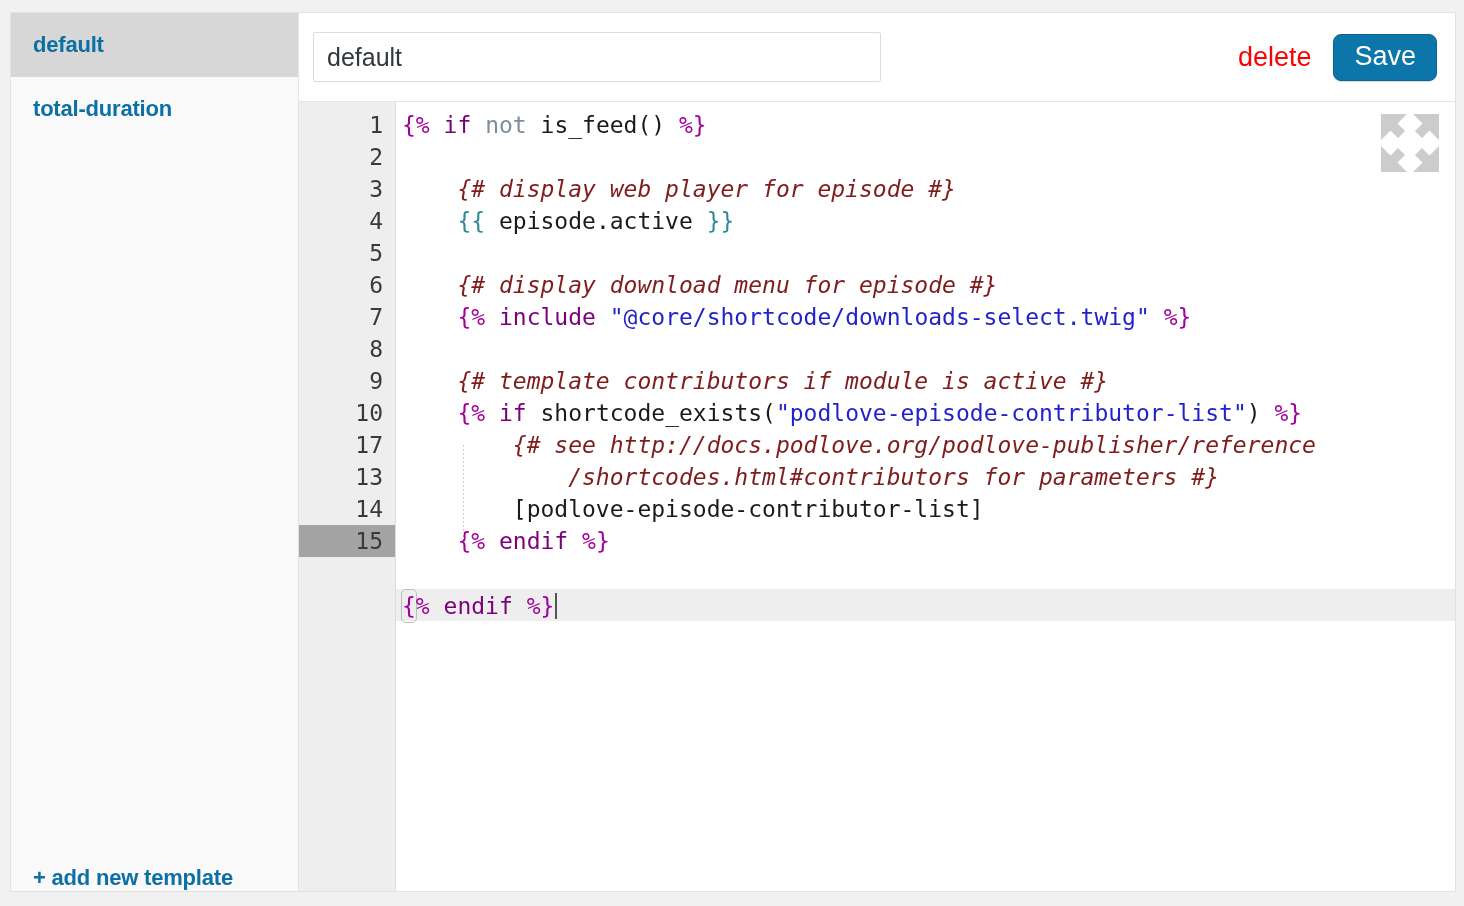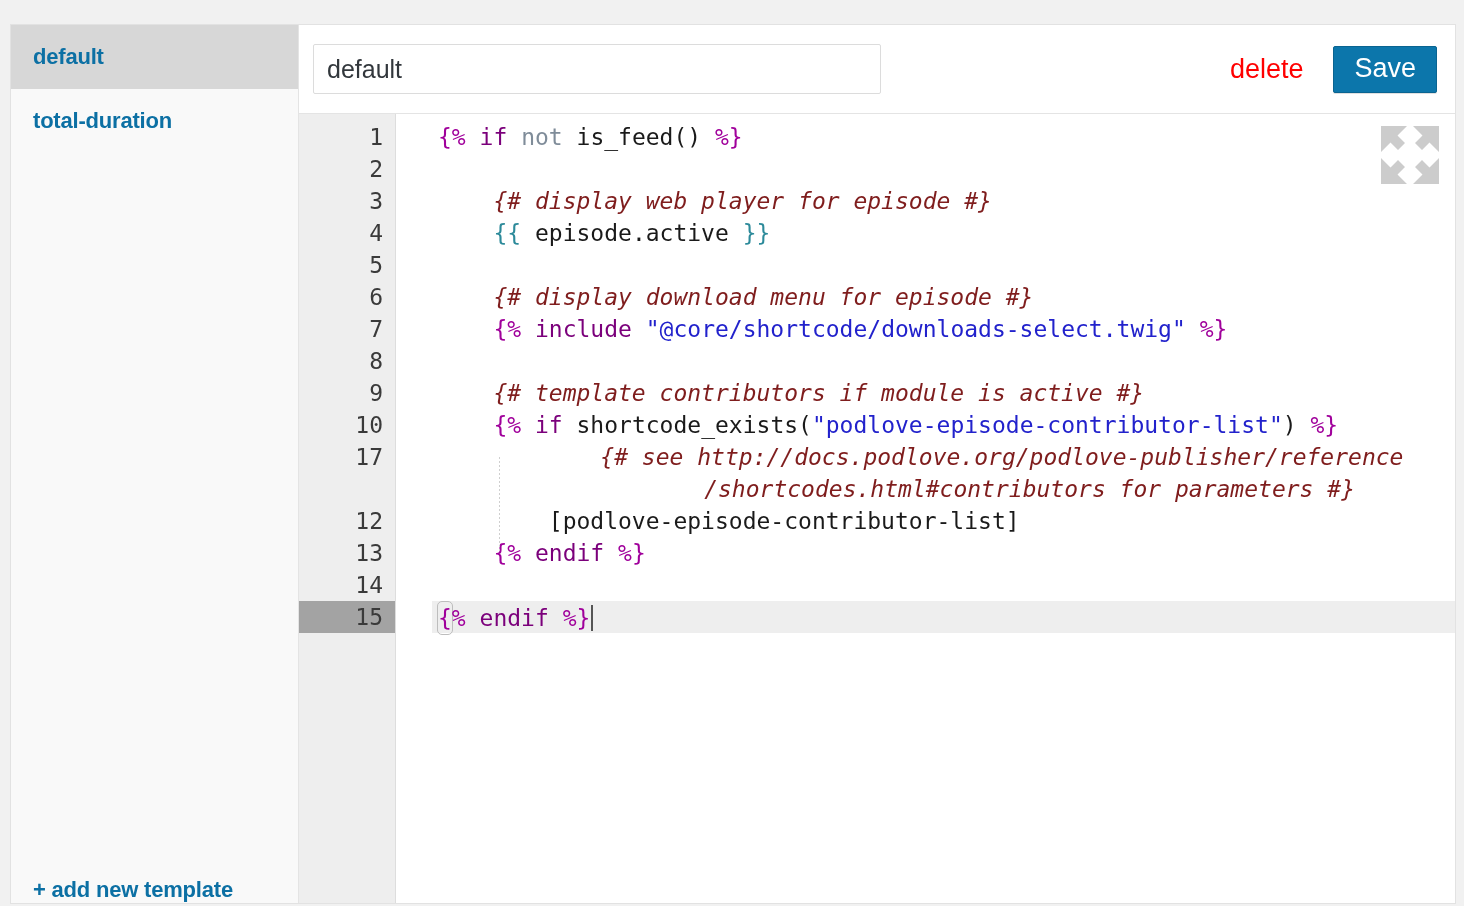--- a/index.html
+++ b/index.html
@@ -15,21 +15,21 @@
     position: relative;
     width: 1464px;
     height: 906px;
     background: #f1f1f1;
   }
 
   
   .card {
     position: absolute;
     left: 10px;
-    top: 24px;
+    top: 12px;
     width: 1446px;
     height: 880px;
     background: #ffffff;
     border: 1px solid #e2e2e2;
     display: flex;
     overflow: hidden;
   }
 
   
   .sidebar {
@@ -103,29 +103,29 @@
     font-size: 25px;
     color: #32373c;
     padding: 0 13px;
     outline: none;
   }
   .toolbar-spacer { flex: 1 1 auto; }
   .delete-link {
     color: #ff0000;
     font-size: 27px;
     text-decoration: none;
-    margin-right: 30px;
+    margin-right: 22px;
     cursor: pointer;
     user-select: none;
   }
   .save-btn {
     background: #0c76ab;
     color: #ffffff;
     border: 1px solid #0a6491;
-    border-radius: 2px;
+    border-radius: 8px;
     font-family: "Liberation Sans", sans-serif;
     font-size: 27px;
     padding: 8px 20px 10px;
     line-height: 1;
     cursor: pointer;
     box-shadow: 0 1px 0 rgba(0,0,0,0.12);
   }
 
   
   .editor {
@@ -154,33 +154,32 @@
     font-size: 23px;
     color: #3a3a3a;
   }
   .gutter-line.active { background: #a3a3a3; }
 
   .code-wrap {
     flex: 1 1 auto;
     position: relative;
     padding-top: 7px;
     overflow: hidden;
-    margin-left: 36px;
   }
   .code-line {
     height: 32px;
     line-height: 32px;
     white-space: pre;
     font-family: "DejaVu Sans Mono", monospace;
     font-size: 23px;
     color: #000000;
     padding-left: 6px;
     position: relative;
   }
-  .code-line.tall { height: 64px; text-align: center; }
+  .code-line.tall { height: 64px; }
   .code-line.active { background: #eeeeee; }
 
   
   .t-tag    { color: #a0009b; }
   .t-kw     { color: #7b007b; }
   .t-atom   { color: #7f8c99; }
   .t-plain  { color: #1a1a1a; }
   .t-str    { color: #2222cc; }
   .t-com    { color: #7f1d1d; font-style: italic; }
   .t-var    { color: #2c8a9a; }
@@ -260,21 +259,20 @@
           <div class="gutter-line">2</div>
           <div class="gutter-line">3</div>
           <div class="gutter-line">4</div>
           <div class="gutter-line">5</div>
           <div class="gutter-line">6</div>
           <div class="gutter-line">7</div>
           <div class="gutter-line">8</div>
           <div class="gutter-line">9</div>
           <div class="gutter-line">10</div>
           <div class="gutter-line">17</div>
-          <div class="gutter-line" style="height:64px;line-height:96px;">12</div>
           <div class="gutter-line">13</div>
           <div class="gutter-line">14</div>
           <div class="gutter-line active">15</div>
         </div>
 
         <div class="code-wrap">
 
           <div class="guide" style="left:67px; top:343px; height:96px;"></div>
 
           <div class="code-line"><span class="t-tag">{%</span> <span class="t-kw">if</span> <span class="t-atom">not</span> <span class="t-plain">is_feed()</span> <span class="t-tag">%}</span></div>

